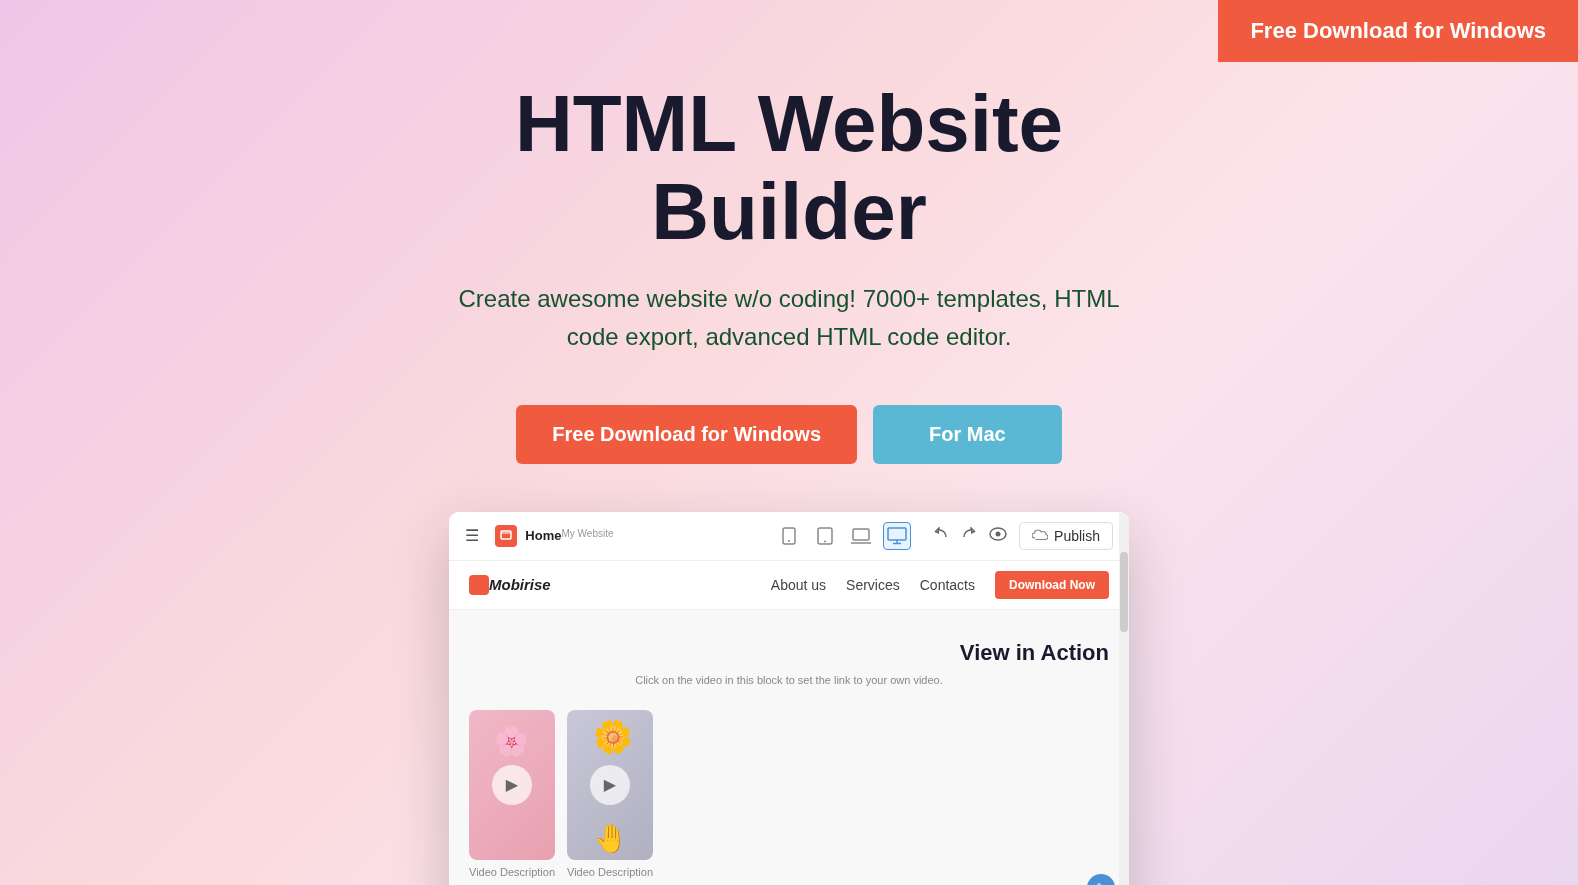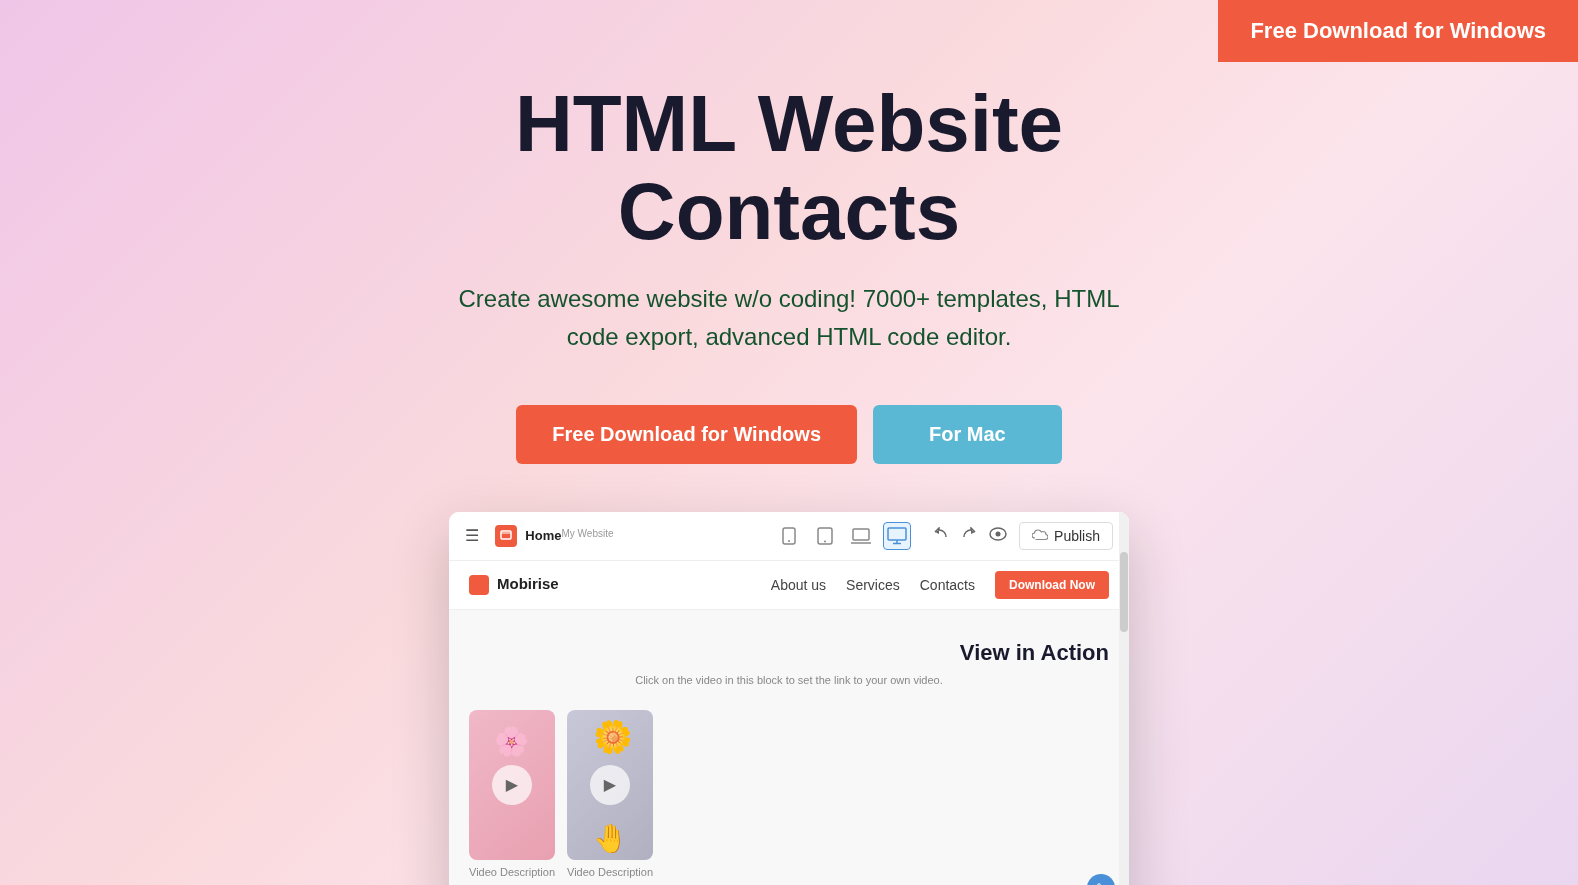--- a/index.html
+++ b/index.html
@@ -203,23 +203,23 @@
     .app-navbar {
       display: flex;
       align-items: center;
       padding: 10px 20px;
       border-bottom: 1px solid #eee;
       background: white;
     }
 
     .app-logo {
       display: flex;
-      align-items: flex-start;
-      gap: 8px;
+      align-items: center;
       margin-right: auto;
+      font-style: italic;
     }
 
     .app-logo-icon {
       width: 20px;
       height: 20px;
       background: #f05a3e;
       border-radius: 4px;
     }
 
     .app-logo-text {
@@ -360,21 +360,21 @@
       font-size: 12px;
       cursor: pointer;
     }
   </style>
 </head>
 <body>
 
 <button class="top-cta">Free Download for Windows</button>
 
 <div class="hero">
-  <h1 class="hero-title">HTML Website Contacts</h1>
+  <h1 class="hero-title">HTML Website Builder</h1>
   <p class="hero-subtitle">Create awesome website w/o coding! 7000+ templates, HTML code export, advanced HTML code editor.</p>
 
   <div class="cta-buttons">
     <button class="btn-windows">Free Download for Windows</button>
     <button class="btn-mac">For Mac</button>
   </div>
 
   <div class="app-mockup">
 
     <div class="app-toolbar">

